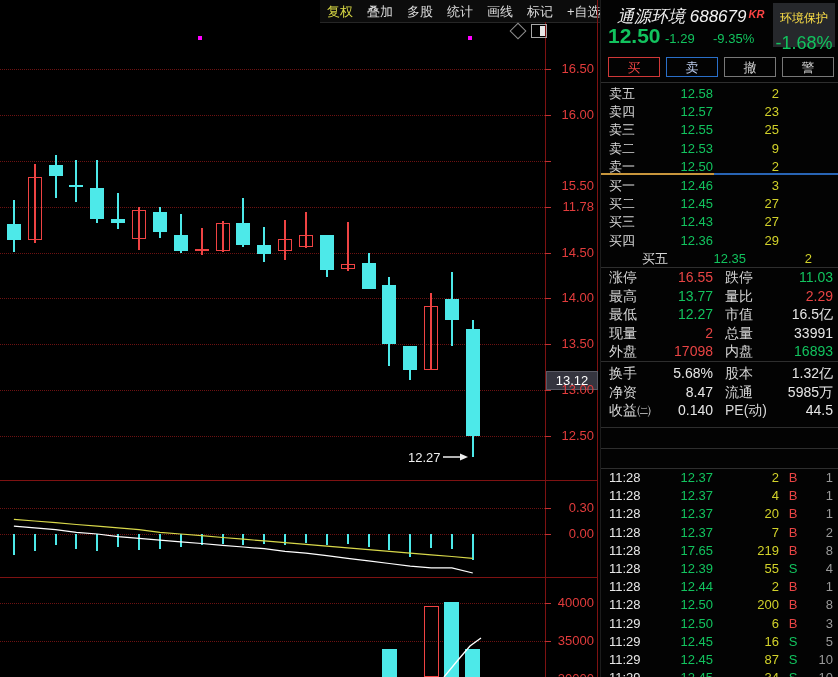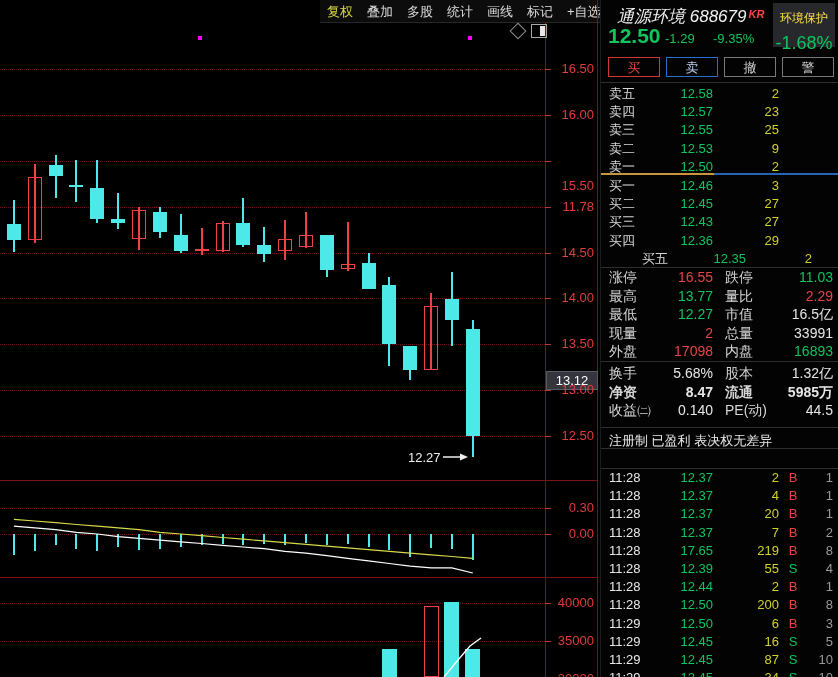--- a/index.html
+++ b/index.html
@@ -397,36 +397,35 @@
         </div>
       </div>
     <div class="sdiv" style="top:361px;"></div>
     <div id="statsB">
         <div class="strow" style="top: 364px; height: 18.6px; line-height: 18.6px;">
           <div class="l1">换手</div>
           <div class="v1 c-white">5.68%</div>
           <div class="l2">股本</div>
           <div class="v2 c-white">1.32亿</div>
         </div>
-        <div class="strow" style="top: 382.6px; height: 18.6px; line-height: 18.6px; font-weight: bold;">
+        <div class="strow" style="top: 382.6px; height: 18.6px; line-height: 18.6px;">
           <div class="l1">净资</div>
           <div class="v1 c-white">8.47</div>
           <div class="l2">流通</div>
           <div class="v2 c-white">5985万</div>
         </div>
         <div class="strow" style="top: 401.2px; height: 18.6px; line-height: 18.6px;">
           <div class="l1">收益㈡</div>
           <div class="v1 c-white">0.140</div>
           <div class="l2">PE(动)</div>
           <div class="v2 c-white">44.5</div>
         </div>
       </div>
     <div class="sdiv" style="top:427px;"></div>
 
-    <div class="iline" style="top:432px;">注册制 已盈利 表决权无差异</div>
     <div class="sdiv" style="top:448px;"></div>
     <div class="sdiv" style="top:468px;"></div>
 
     <div id="trades" style="position:absolute;left:0;top:0;width:238px;height:677px;pointer-events:none;">
         <div class="trrow" style="top: 469px; height: 18px; line-height: 18px;">
           <div class="tm">11:28</div>
           <div class="pr c-green">12.37</div>
           <div class="vl c-yellow">2</div>
           <div class="sd c-red">B</div>
           <div class="ct c-gray">1</div>

